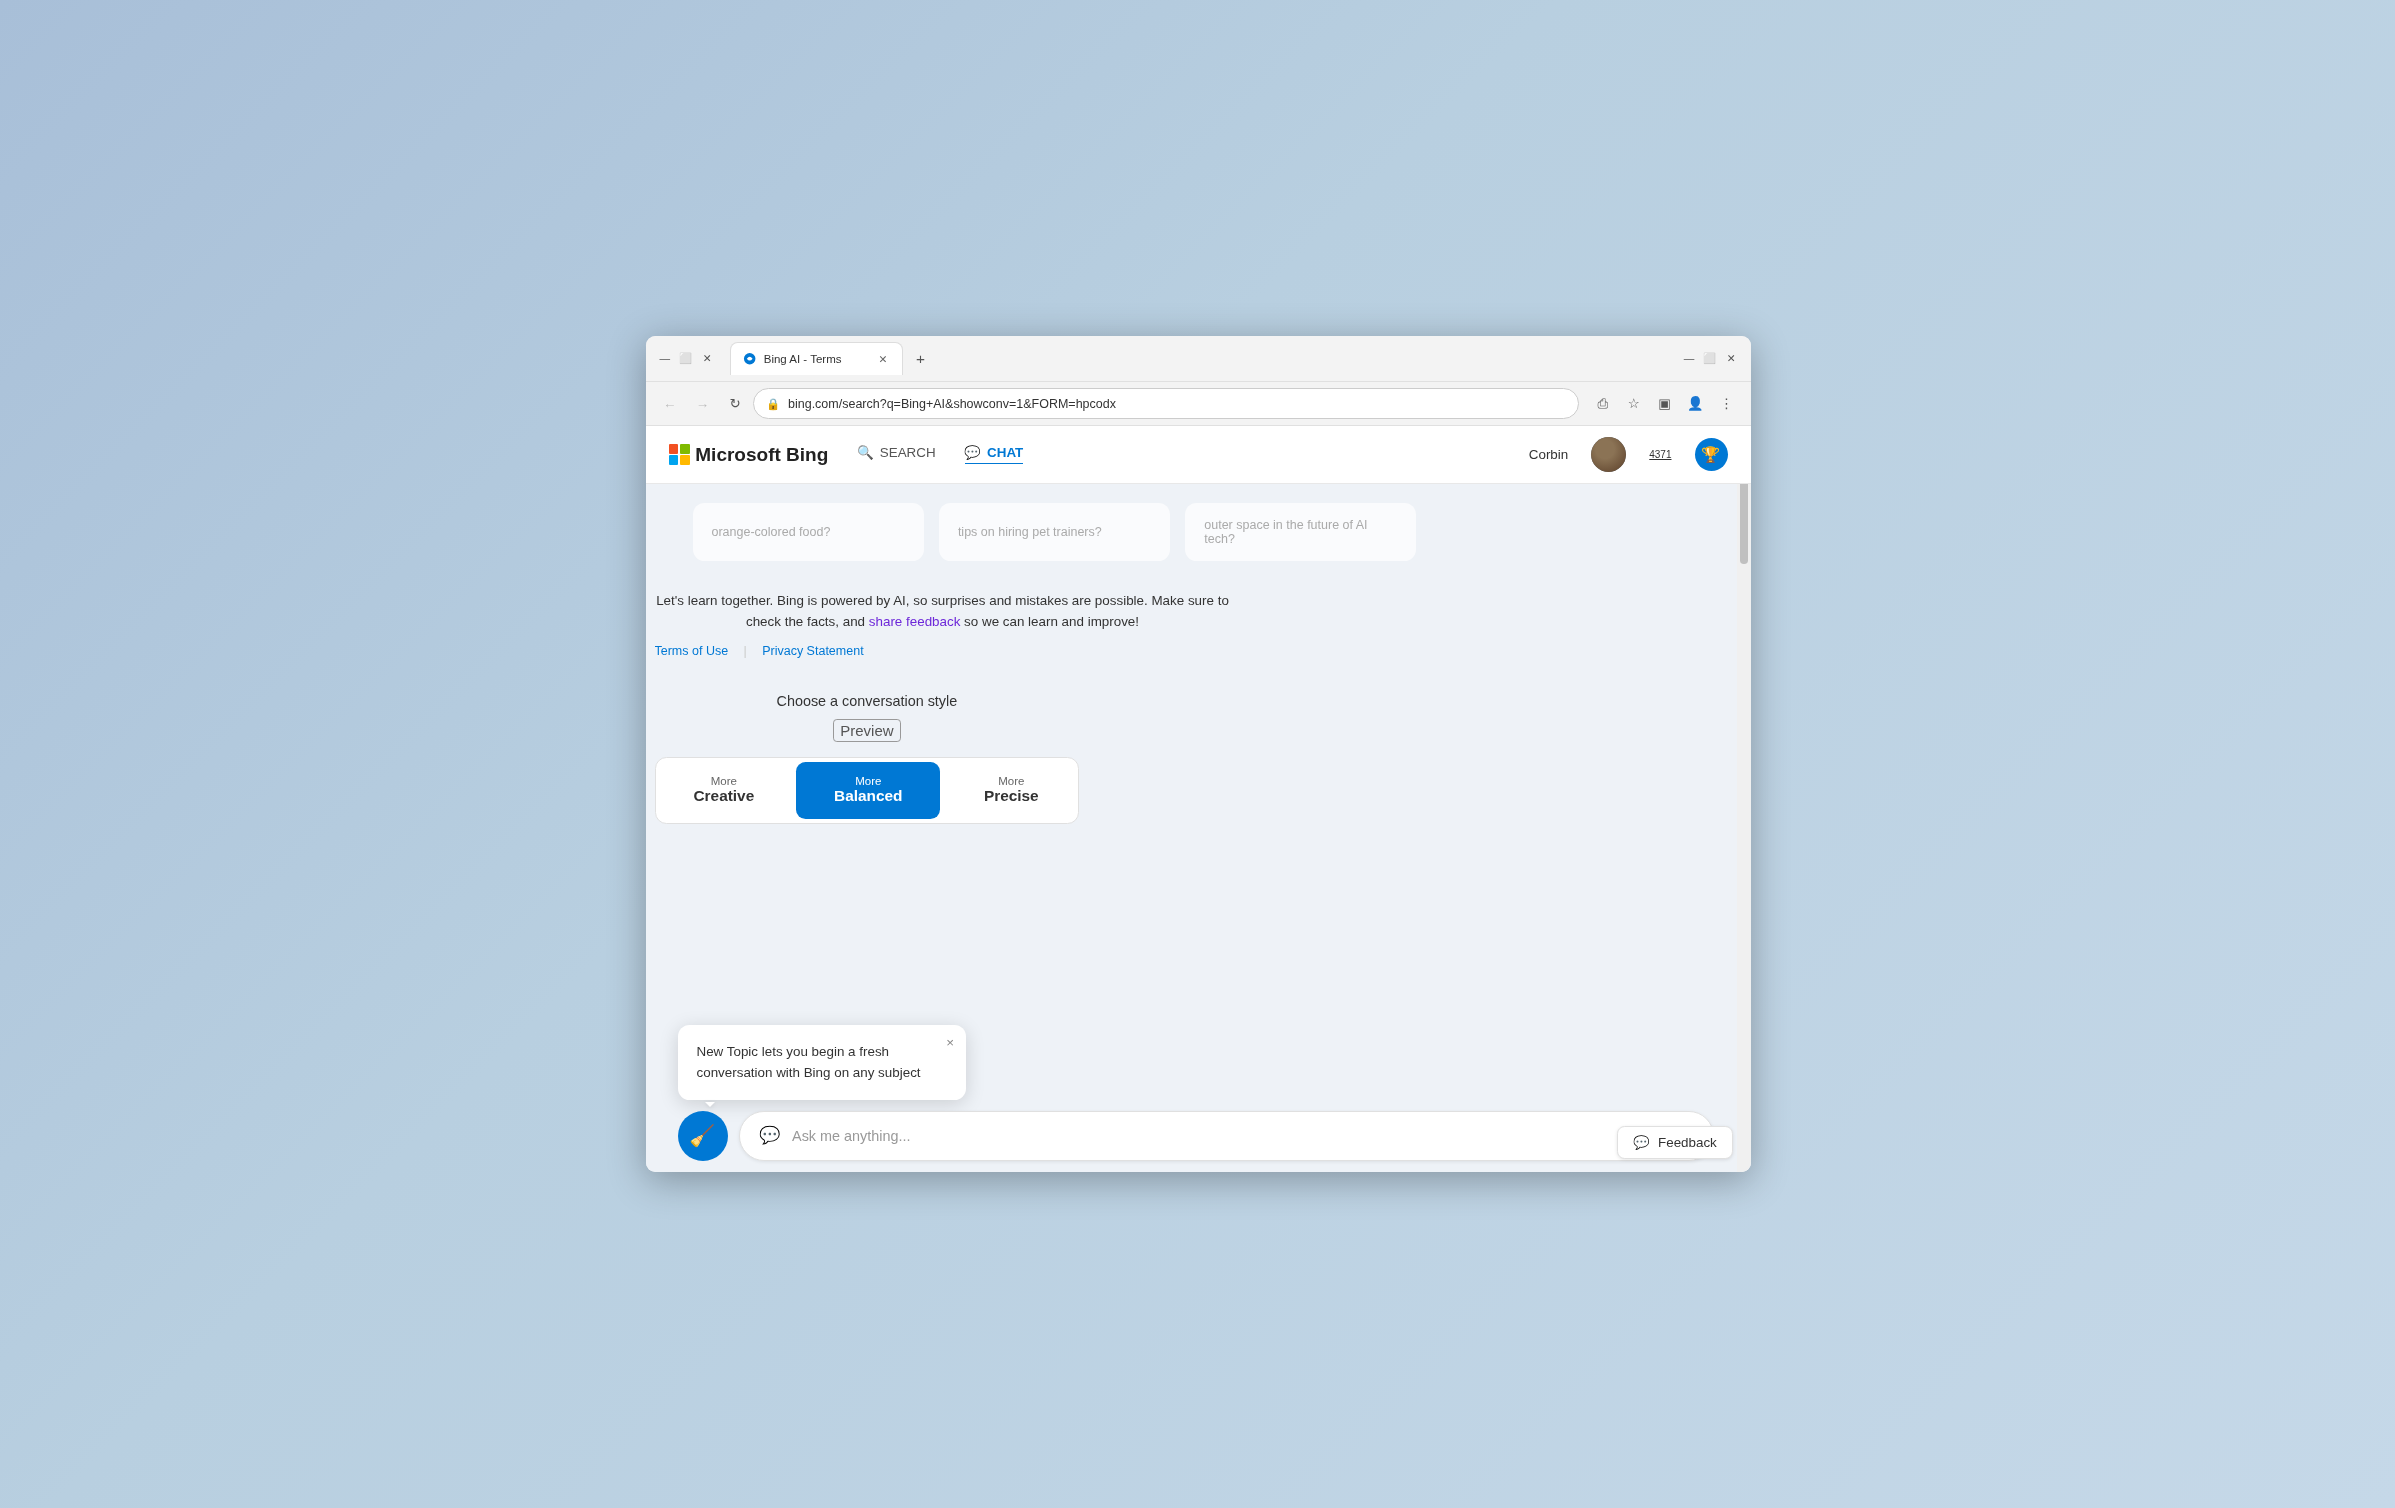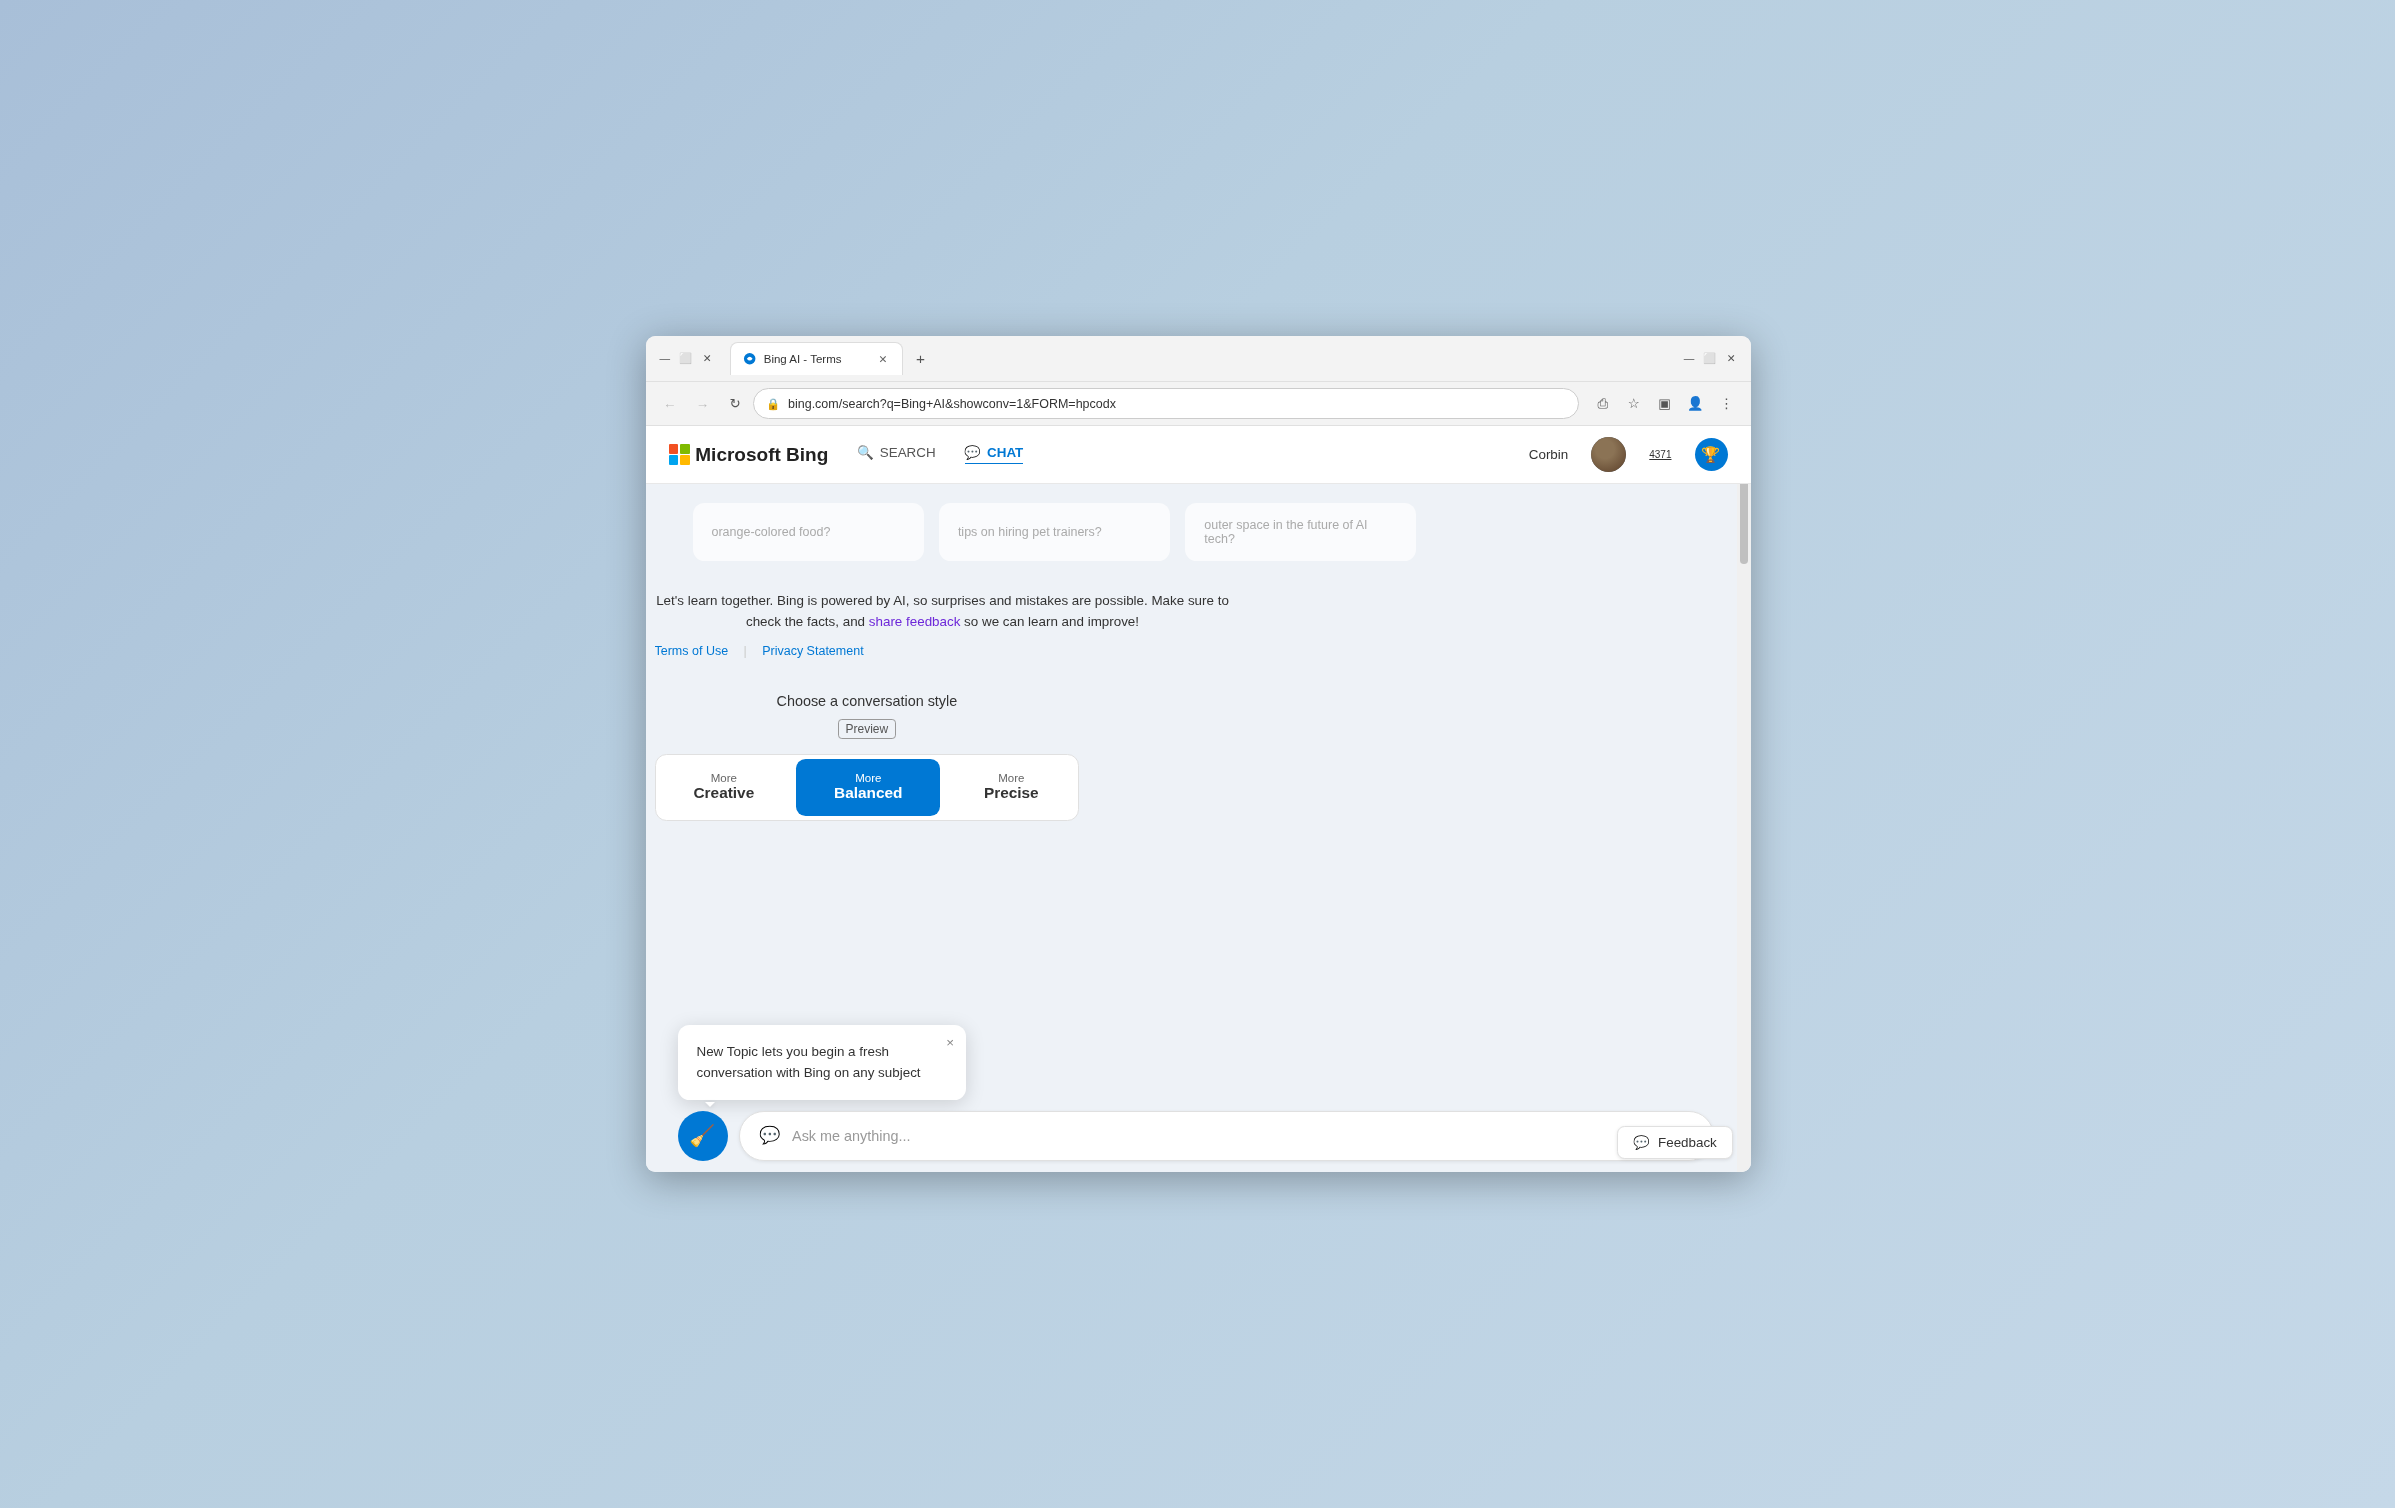--- a/index.html
+++ b/index.html
@@ -371,21 +371,21 @@
     .style-label {
       font-size: 14.4px;
       color: #333;
       display: flex;
       align-items: center;
       gap: 9.6px;
       flex-direction: column;
     }
 
     .preview-badge {
-      font-size: 12px;
+      font-size: 15px;
       color: #555;
       border: 1px solid #999;
       border-radius: 3.8px;
       padding: 1.9px 6.7px;
     }
 
     .style-buttons {
       display: flex;
       background: #fff;
       border-radius: 11.5px;

